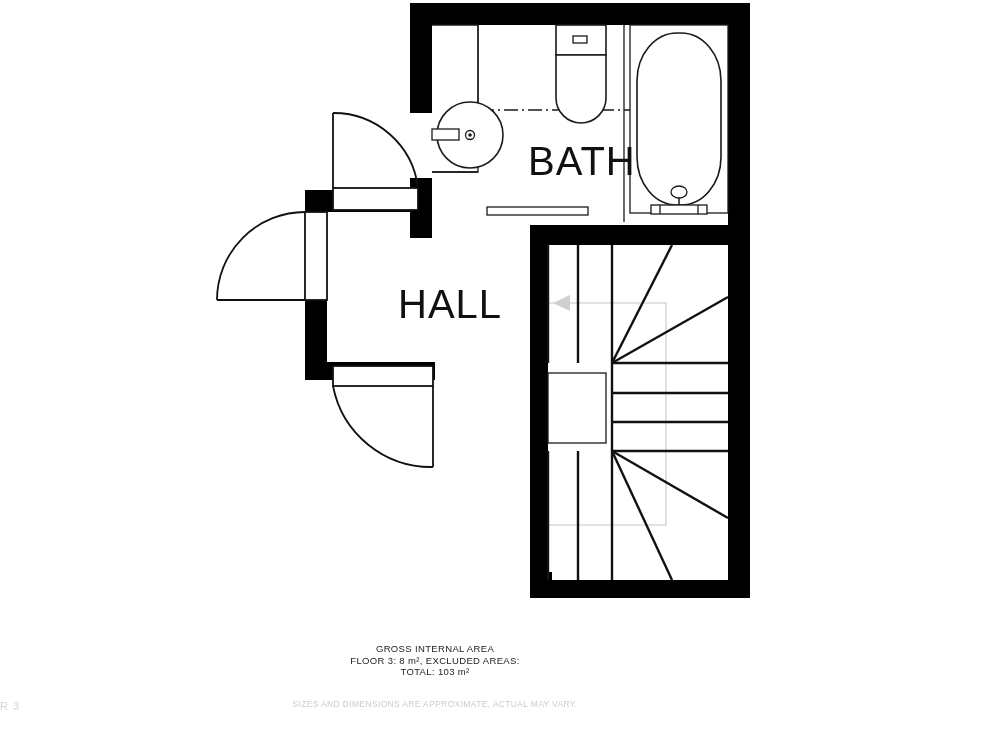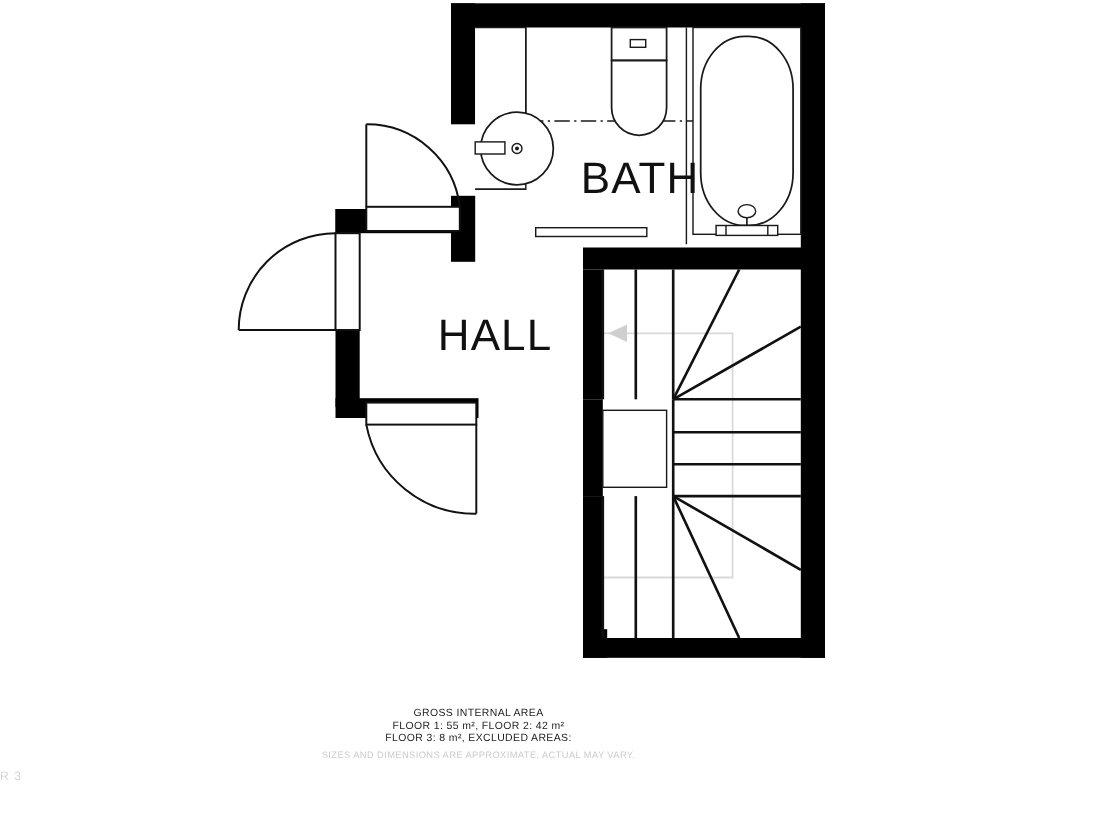--- a/index.html
+++ b/index.html
@@ -89,21 +89,21 @@
     color: #1d1d1d;
     letter-spacing: 0.35px;
     white-space: nowrap;
   }
   #footer .disclaimer {
     font-family: "Liberation Sans", sans-serif;
     font-size: 8.5px;
     line-height: 12px;
     color: #cccccc;
     letter-spacing: 0.35px;
-    margin-top: 2px;
+    margin-top: 20px;
     white-space: nowrap;
   }
   #corner-mark {
     position: absolute;
     left: 0px;
     top: 700px;
     font-family: Liberation Sans, sans-serif;
     font-size: 11px;
     color: #d5d5d5;
     letter-spacing: 1px;
@@ -257,18 +257,18 @@
       <line class="door-arc" x1="433" y1="386" x2="433" y2="467"></line>
     </g>
 
     <text class="roomlabel" x="398" y="318">HALL</text>
 
   </svg>
 </div>
 
 <div id="footer">
   <div class="fline">GROSS INTERNAL AREA</div>
-  <div class="fline">FLOOR 1: 55 m², FLOOR 2: 42 m²</div>
   <div class="fline">FLOOR 3: 8 m², EXCLUDED AREAS:</div>
+  <div class="fline">TOTAL: 103 m²</div>
   <div class="disclaimer">SIZES AND DIMENSIONS ARE APPROXIMATE, ACTUAL MAY VARY.</div>
 </div>
 
 <div id="corner-mark">R 3</div>
 
 </body></html>

